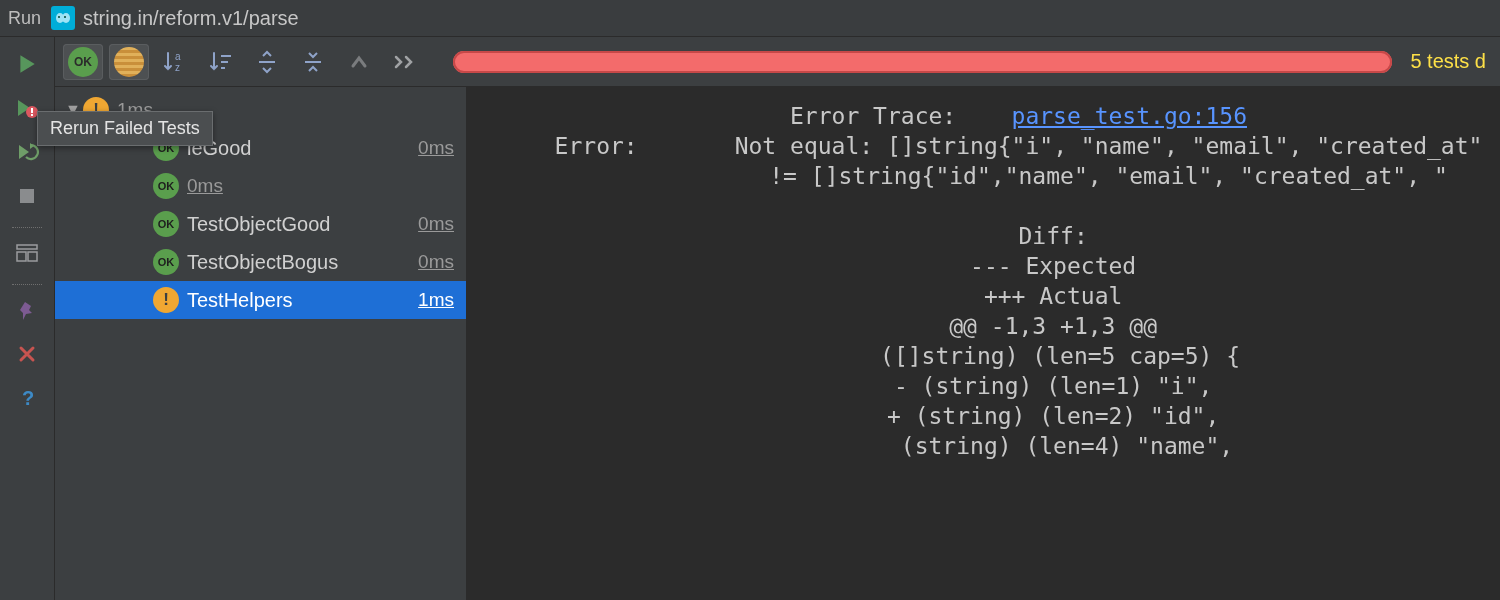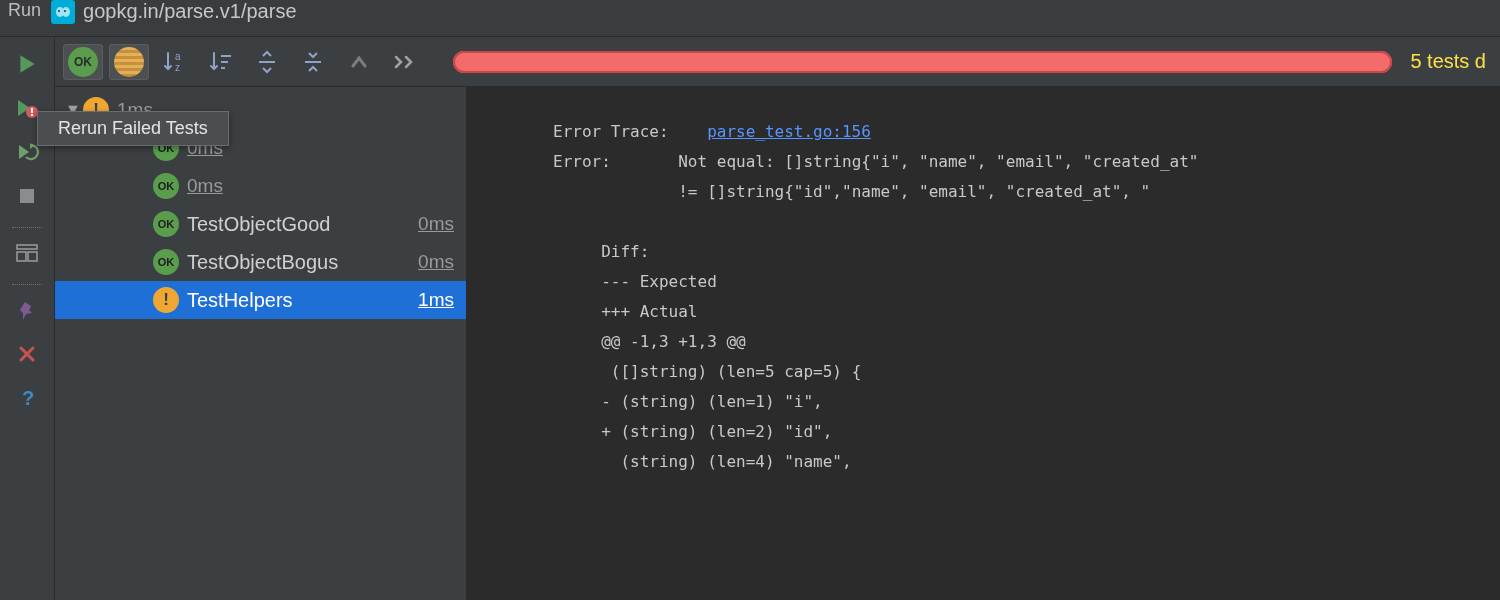--- a/index.html
+++ b/index.html
@@ -1,17 +1,17 @@
 <!DOCTYPE html>
 <html><head>
 <meta charset="utf-8">
 <style>
   html,body{margin:0;padding:0;width:1500px;height:600px;background:#3c3f41;font-family:"Segoe UI","Helvetica Neue",Arial,sans-serif;font-size:16px;color:#bbbbbb;overflow:hidden;}
   *{box-sizing:border-box;}
-  .titlebar{height:37px;background:#3a3d3f;display:flex;padding:0 8px;border-bottom:1px solid #2b2b2b;}
+  .titlebar{height:37px;background:#3a3d3f;display:flex;align-items:center;padding:0 8px;border-bottom:1px solid #2b2b2b;}
   .titlebar .run-label{color:#bdbdbd;font-size:18px;margin-right:10px;}
   .titlebar .go-ico{width:24px;height:24px;background:#00ADD8;border-radius:3px;margin-right:8px;display:flex;align-items:center;justify-content:center;}
   .titlebar .go-ico svg{display:block;}
   .titlebar .path{color:#c7c7c7;font-size:20px;}
   .body{display:flex;height:563px;}
   .gutter{width:55px;background:#3c3f41;border-right:1px solid #2b2b2b;display:flex;flex-direction:column;align-items:center;padding-top:8px;}
   .gutter .tool{width:40px;height:38px;display:flex;align-items:center;justify-content:center;margin-bottom:6px;border-radius:4px;cursor:pointer;}
   .gutter .sep{width:30px;border-top:1px dotted #6f6f6f;margin:6px 0;}
   .main{flex:1;display:flex;flex-direction:column;}
   .toolbar{height:50px;background:#3c3f41;border-bottom:1px solid #2b2b2b;display:flex;align-items:center;padding:0 8px;position:relative;}
@@ -26,40 +26,40 @@
   .tree-row{height:38px;display:flex;align-items:center;padding-left:10px;padding-right:12px;cursor:pointer;}
   .tree-row .indent{display:inline-block;}
   .tree-row .tri{width:14px;text-align:center;color:#a0a0a0;margin-right:4px;}
   .tree-row .status{width:26px;height:26px;border-radius:50%;display:flex;align-items:center;justify-content:center;font-size:11px;font-weight:bold;margin-right:8px;flex:none;}
   .tree-row .status.ok{background:#5a9e4d;color:#1e1e1e;}
   .tree-row .status.warn{background:#f0a732;color:#3c3f41;font-size:17px;}
   .tree-row .name{flex:1;color:#d0d0d0;font-size:20px;white-space:nowrap;overflow:hidden;}
   .tree-row .time{color:#9a9a9a;font-size:19px;text-decoration:underline;}
   .tree-row.sel{background:#1e6fd6;}
   .tree-row.sel .name,.tree-row.sel .time{color:#fff;}
-  .tooltip{position:absolute;left:-18px;top:24px;background:#4b4e50;border:1px solid #6a6d6f;color:#e4e4e4;font-size:18px;padding:6px 20px;white-space:nowrap;z-index:50;box-shadow:0 2px 6px rgba(0,0,0,.4);}
+  .tooltip{position:absolute;left:-18px;top:24px;background:#4b4e50;border:1px solid #6a6d6f;color:#e4e4e4;font-size:18px;padding:6px 12px;white-space:nowrap;z-index:50;box-shadow:0 2px 6px rgba(0,0,0,.4);}
   .console{flex:1;background:#2b2b2b;padding:14px 0 0 70px;position:relative;overflow:hidden;}
-  .console pre{margin:16px;font-family:Menlo,Consolas,"DejaVu Sans Mono",monospace;font-size:16px;line-height:30px;color:#c8c8c8;white-space:pre;}
+  .console pre{margin:0;font-family:Menlo,Consolas,"DejaVu Sans Mono",monospace;font-size:23px;line-height:30px;color:#c8c8c8;white-space:pre;text-align:center;}
   .console a{color:#5894ff;text-decoration:underline;}
   .lbl{color:#c8c8c8;}
 </style>
 </head>
 <body>
 
 <div class="titlebar">
   <span class="run-label">Run</span>
   <span class="go-ico">
     <svg width="18" height="14" viewBox="0 0 18 14">
         <ellipse cx="6" cy="7" rx="4" ry="5" fill="#9fe3f5"></ellipse>
         <ellipse cx="12" cy="7" rx="4" ry="5" fill="#9fe3f5"></ellipse>
         <circle cx="5" cy="6" r="1" fill="#043"></circle>
         <circle cx="11" cy="6" r="1" fill="#043"></circle>
       </svg>
   </span>
-  <span class="path">gopkg.in/parse.v1/parse</span>
+  <span class="path">string.in/reform.v1/parse</span>
 </div>
 
 <div class="body">
 
   <div class="gutter">
     <div class="tool">
       <svg width="22" height="22" viewBox="0 0 20 20">
           <path d="M4 2 L17 10 L4 18 Z" fill="#57965c"></path>
         </svg>
     </div>
@@ -168,20 +168,21 @@
 
         <div class="tree-row">
           <span class="tri">▼</span>
           <span class="status warn">!</span>
           <span class="time">1ms</span>
         </div>
 
         <div class="tree-row">
           <span class="indent" style="width:88px"></span>
           <span class="status ok">OK</span>
+          <span class="name">leGood</span>
           <span class="time">0ms</span>
         </div>
         <div class="tree-row">
           <span class="indent" style="width:88px"></span>
           <span class="status ok">OK</span>
           <span class="time">0ms</span>
         </div>
         <div class="tree-row">
           <span class="indent" style="width:88px"></span>
           <span class="status ok">OK</span>

